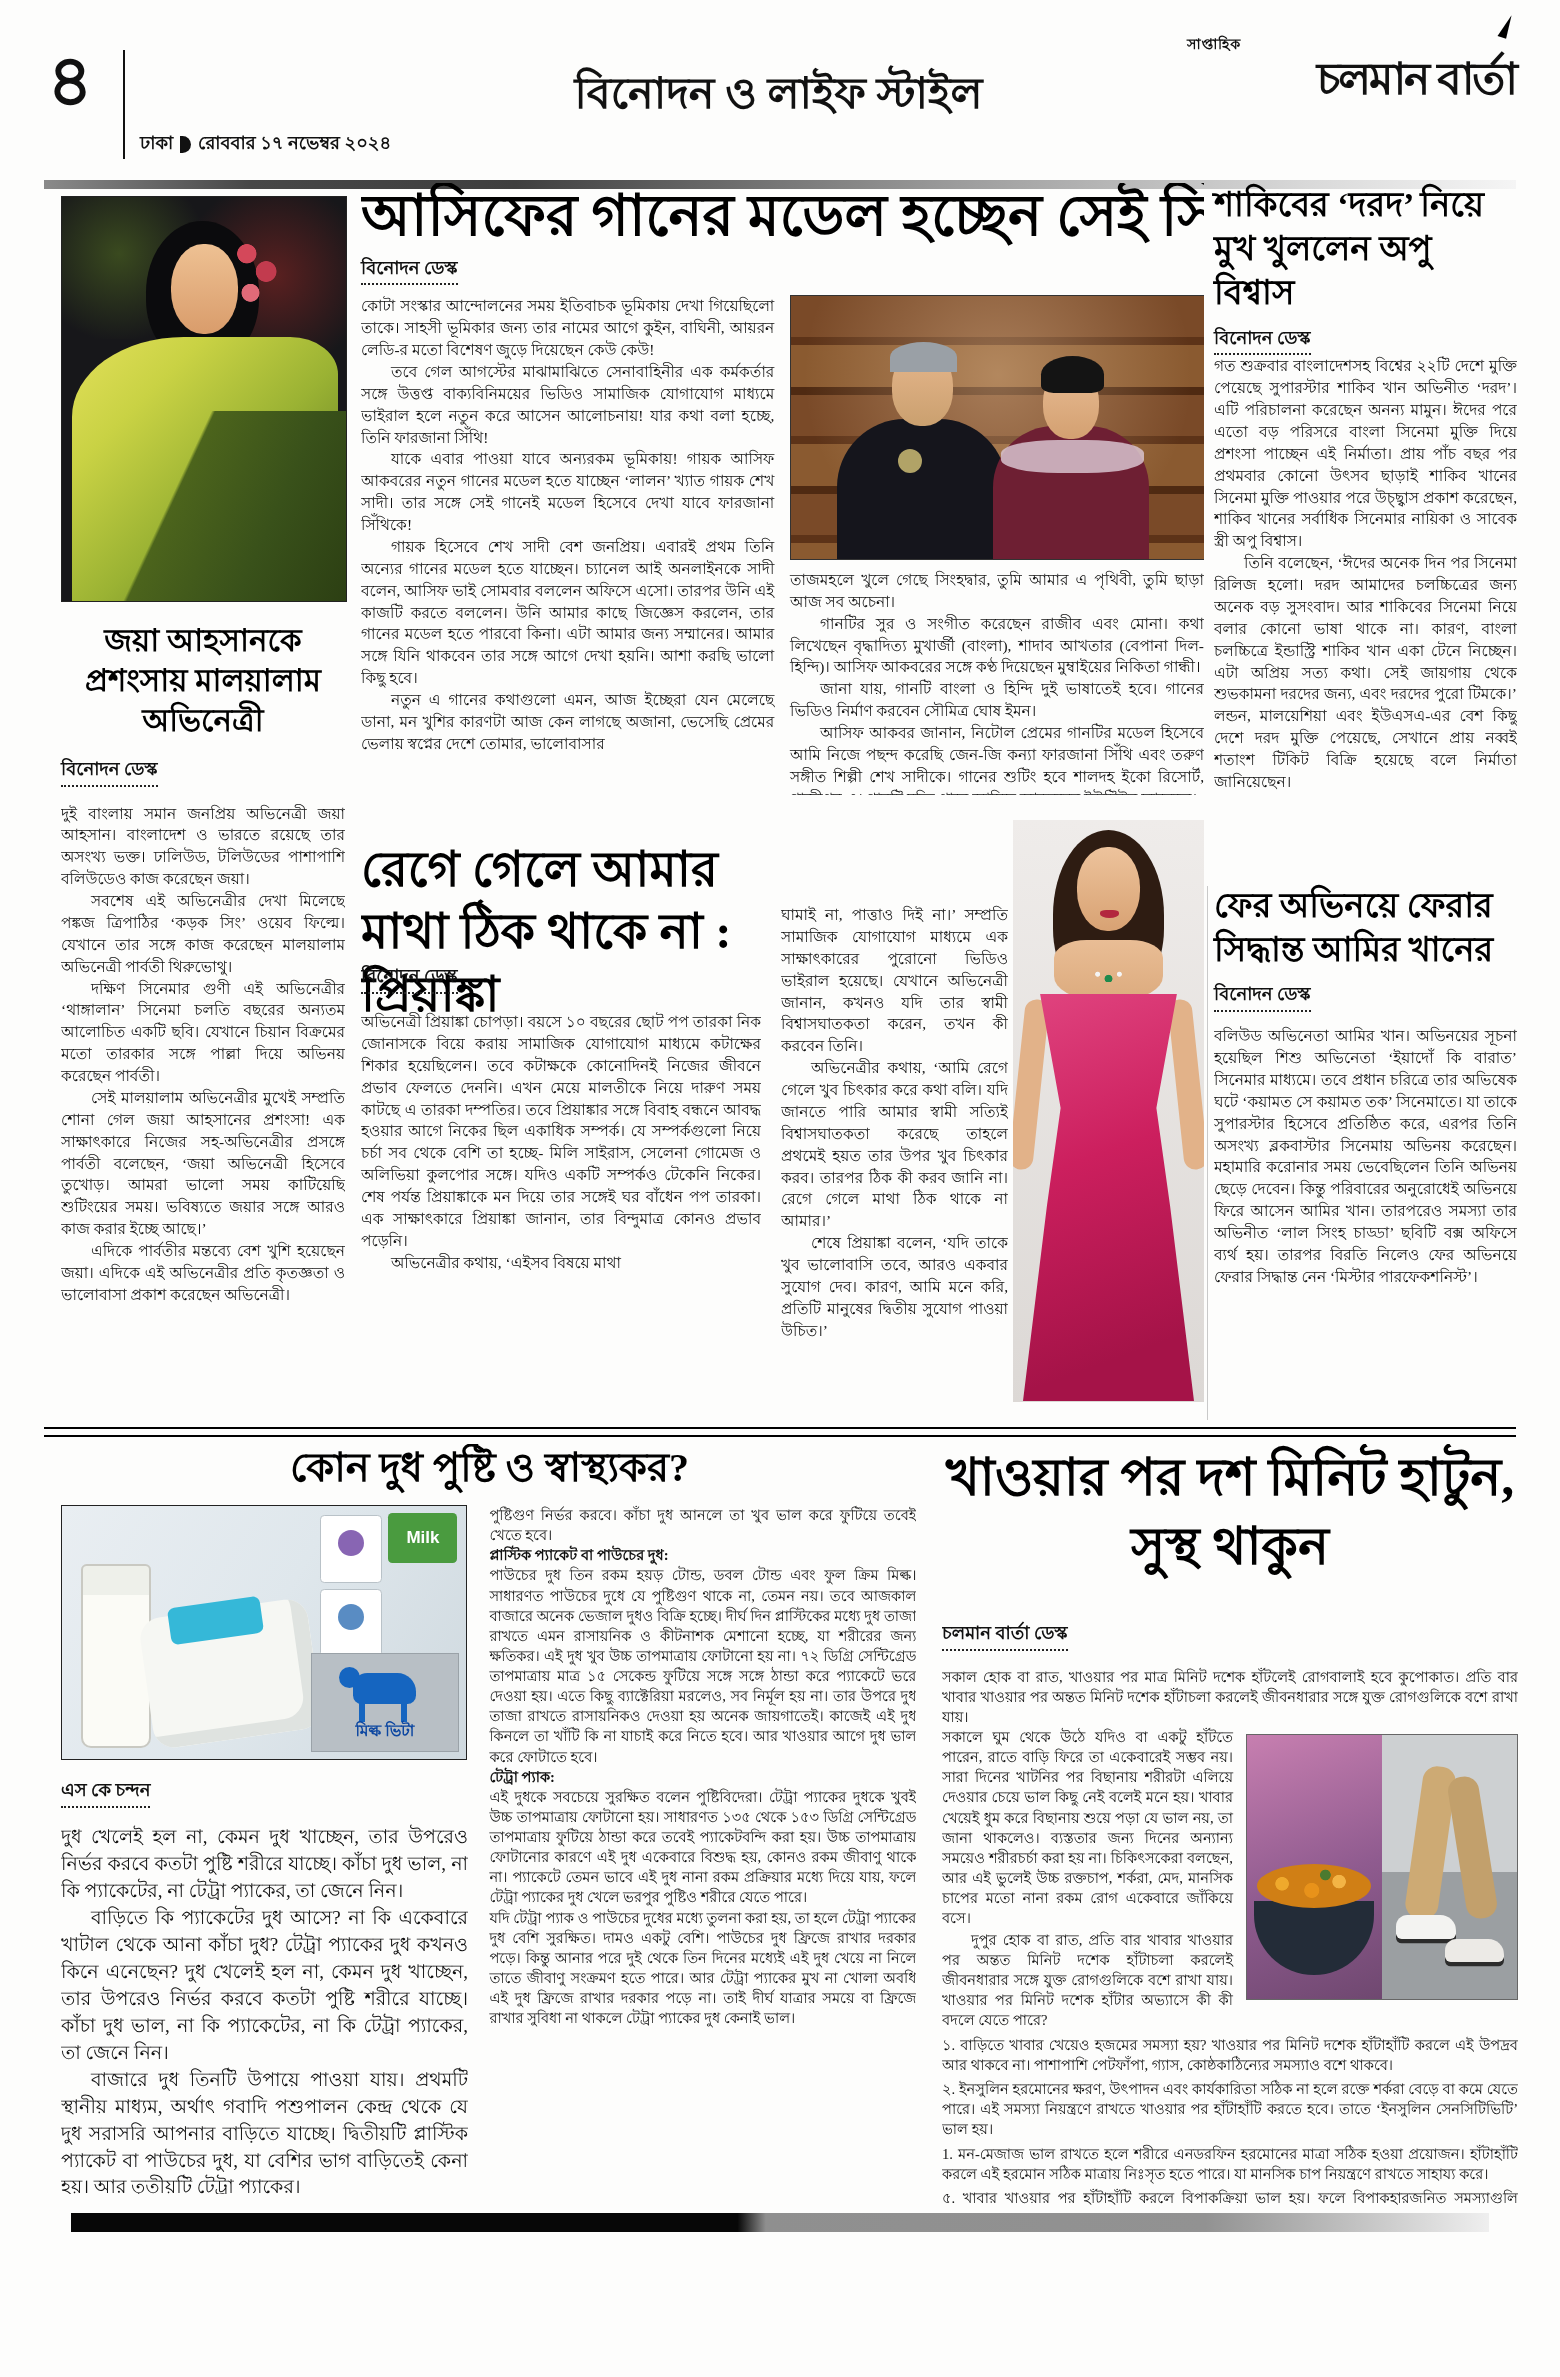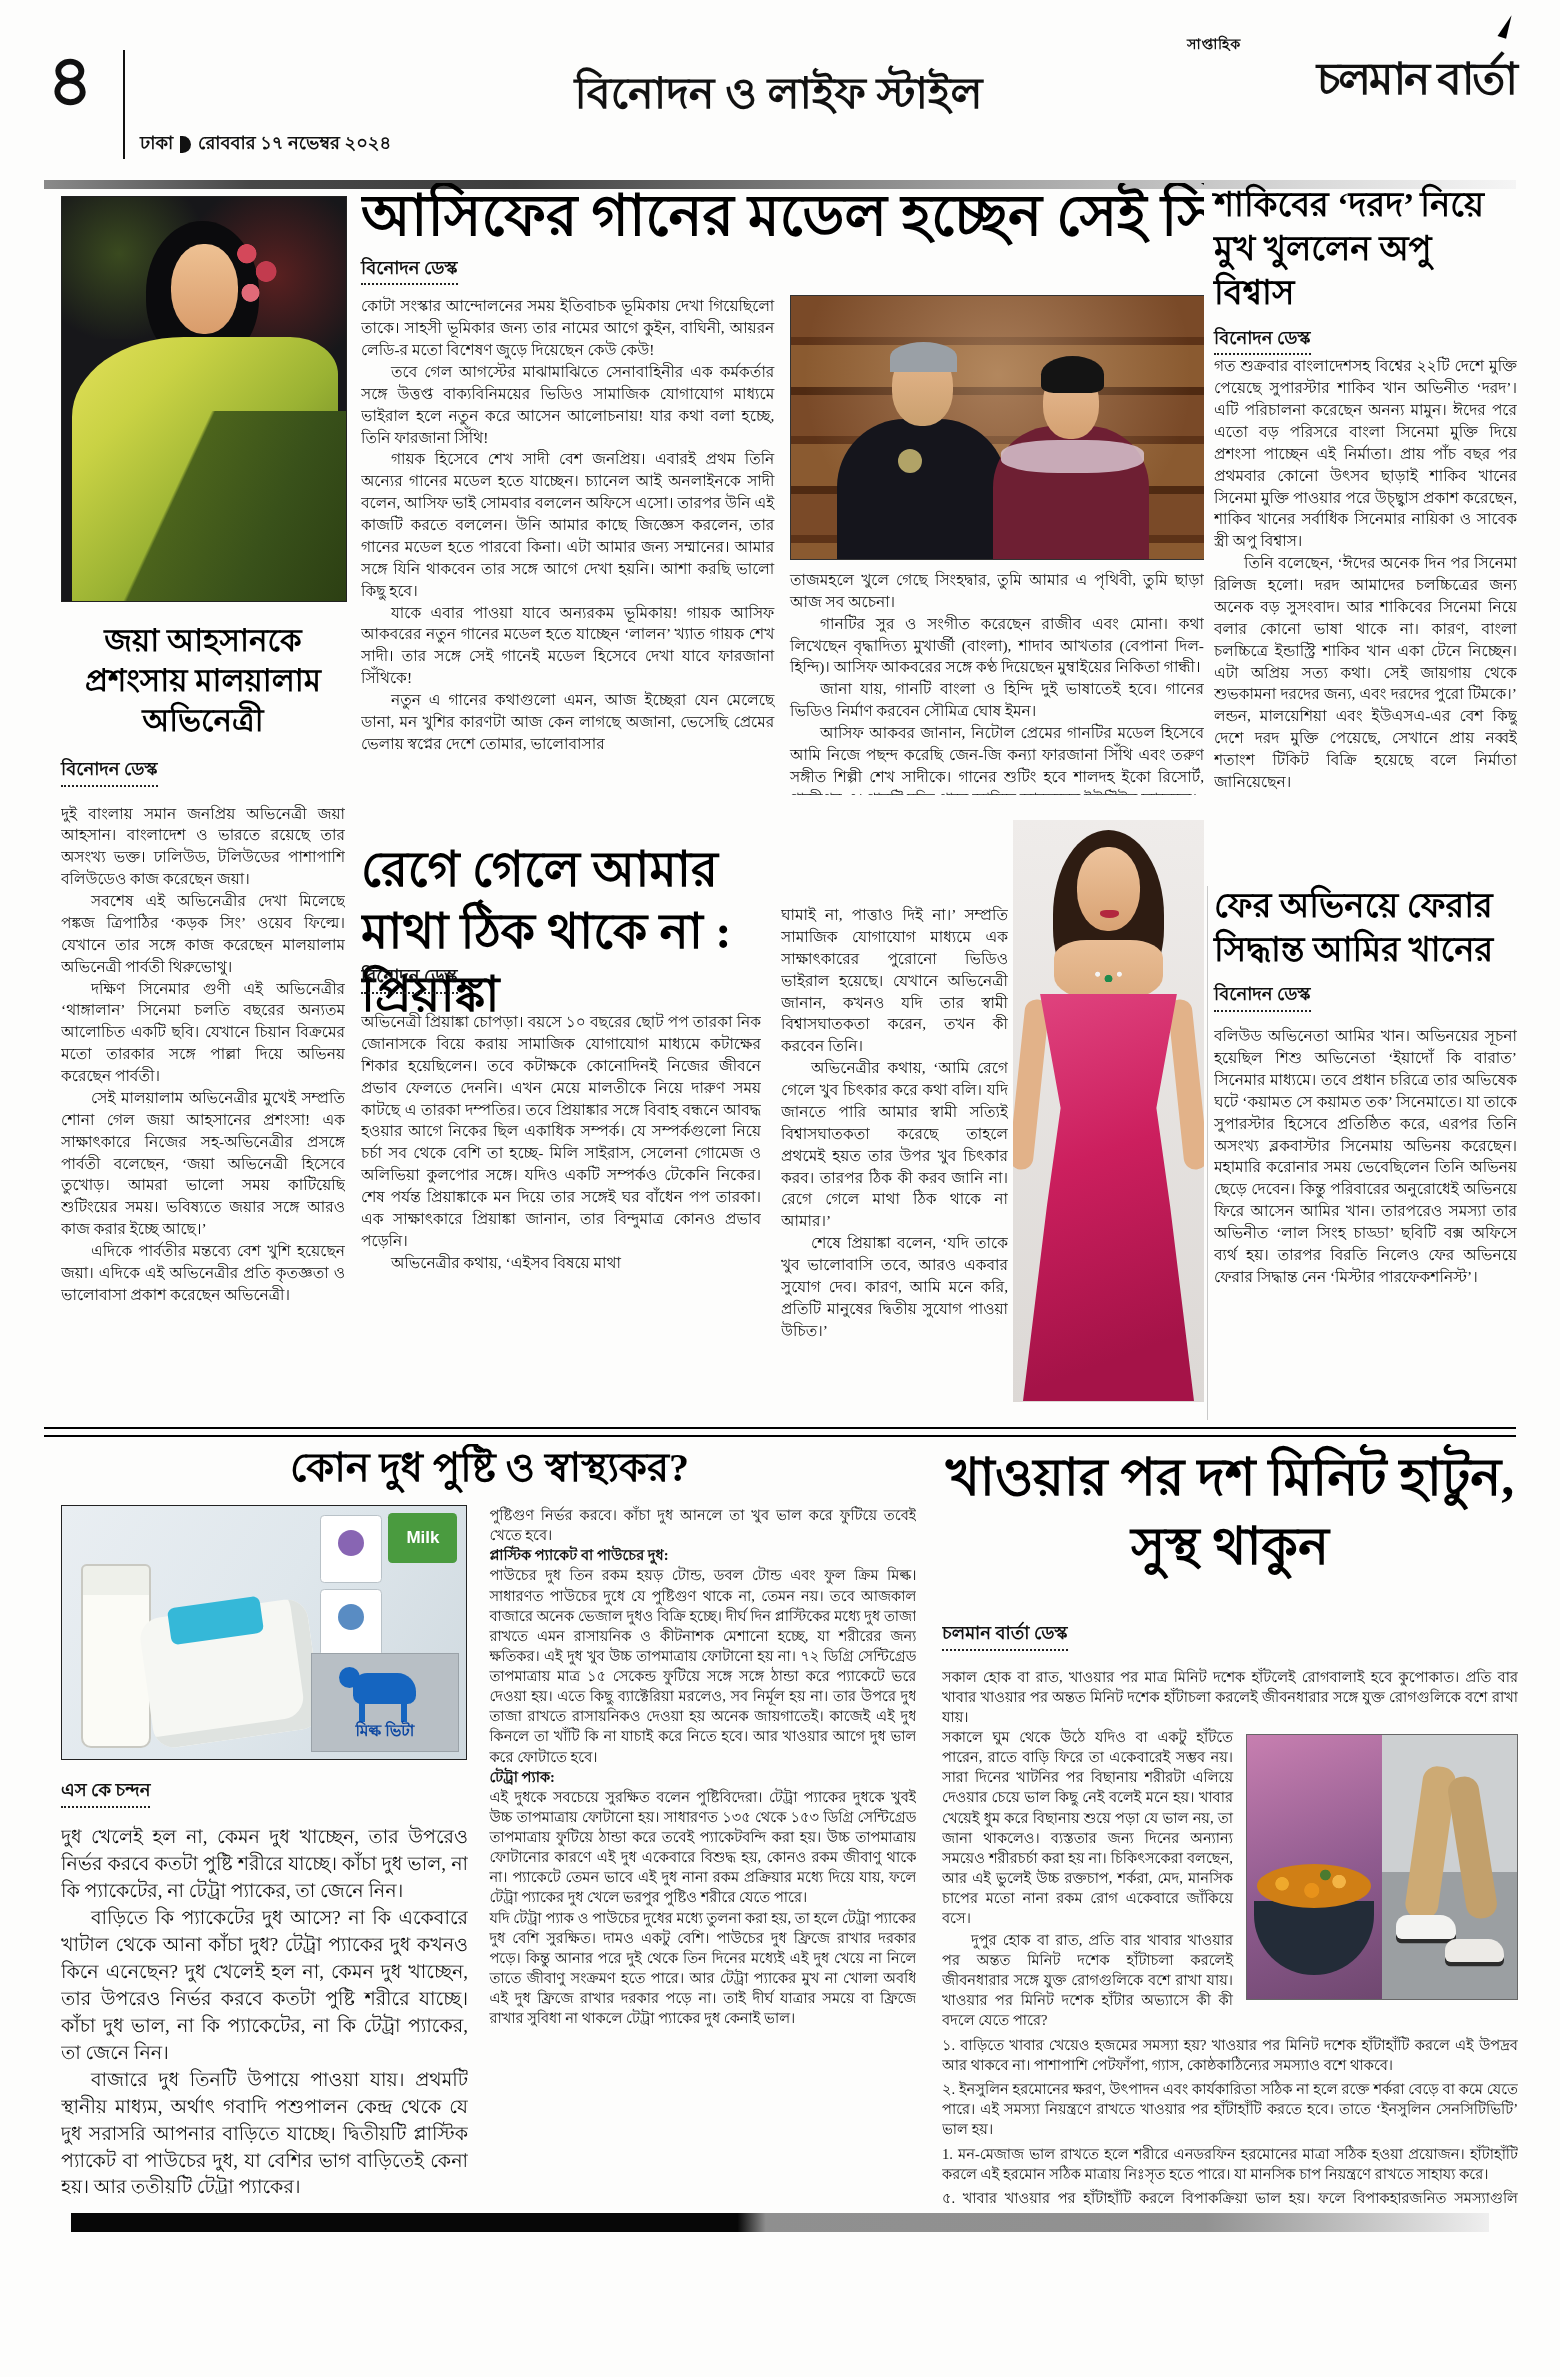--- a/index.html
+++ b/index.html
@@ -212,22 +212,22 @@
     </div>
   </section>
 
   <section class="art-asif">
     <h1 class="headline">আসিফের গানের মডেল হচ্ছেন সেই সিঁথি</h1>
     <span class="byline">বিনোদন ডেস্ক</span>
     <div class="asif-cols">
       <div class="asif-col body">
         <p>কোটা সংস্কার আন্দোলনের সময় ইতিবাচক ভূমিকায় দেখা গিয়েছিলো তাকে। সাহসী ভূমিকার জন্য তার নামের আগে কুইন, বাঘিনী, আয়রন লেডি-র মতো বিশেষণ জুড়ে দিয়েছেন কেউ কেউ!</p>
         <p>তবে গেল আগস্টের মাঝামাঝিতে সেনাবাহিনীর এক কর্মকর্তার সঙ্গে উত্তপ্ত বাক্যবিনিময়ের ভিডিও সামাজিক যোগাযোগ মাধ্যমে ভাইরাল হলে নতুন করে আসেন আলোচনায়! যার কথা বলা হচ্ছে, তিনি ফারজানা সিঁথি!</p>
+        <p>যাকে এবার পাওয়া যাবে অন্যরকম ভূমিকায়! গায়ক আসিফ আকবরের নতুন গানের মডেল হতে যাচ্ছেন ‘লালন’ খ্যাত গায়ক শেখ সাদী। তার সঙ্গে সেই গানেই মডেল হিসেবে দেখা যাবে ফারজানা সিঁথিকে!</p>
         <p>গায়ক হিসেবে শেখ সাদী বেশ জনপ্রিয়। এবারই প্রথম তিনি অন্যের গানের মডেল হতে যাচ্ছেন। চ্যানেল আই অনলাইনকে সাদী বলেন, আসিফ ভাই সোমবার বললেন অফিসে এসো। তারপর উনি এই কাজটি করতে বললেন। উনি আমার কাছে জিজ্ঞেস করলেন, তার গানের মডেল হতে পারবো কিনা। এটা আমার জন্য সম্মানের। আমার সঙ্গে যিনি থাকবেন তার সঙ্গে আগে দেখা হয়নি। আশা করছি ভালো কিছু হবে।</p>
-        <p>যাকে এবার পাওয়া যাবে অন্যরকম ভূমিকায়! গায়ক আসিফ আকবরের নতুন গানের মডেল হতে যাচ্ছেন ‘লালন’ খ্যাত গায়ক শেখ সাদী। তার সঙ্গে সেই গানেই মডেল হিসেবে দেখা যাবে ফারজানা সিঁথিকে!</p>
         <p>নতুন এ গানের কথাগুলো এমন, আজ ইচ্ছেরা যেন মেলেছে ডানা, মন খুশির কারণটা আজ কেন লাগছে অজানা, ভেসেছি প্রেমের ভেলায় স্বপ্নের দেশে তোমার, ভালোবাসার</p>
       </div>
       <div class="asif-col">
         <div class="asif-photo" title="বুকশেলফের সামনে আসিফ আকবরের সঙ্গে ফারজানা সিঁথি">
           <div class="ap-glow"></div>
           <div class="ap-man-body"></div>
           <div class="ap-man-logo"></div>
           <div class="ap-man-head"></div>
           <div class="ap-man-hair"></div>
           <div class="ap-woman-body"></div>

